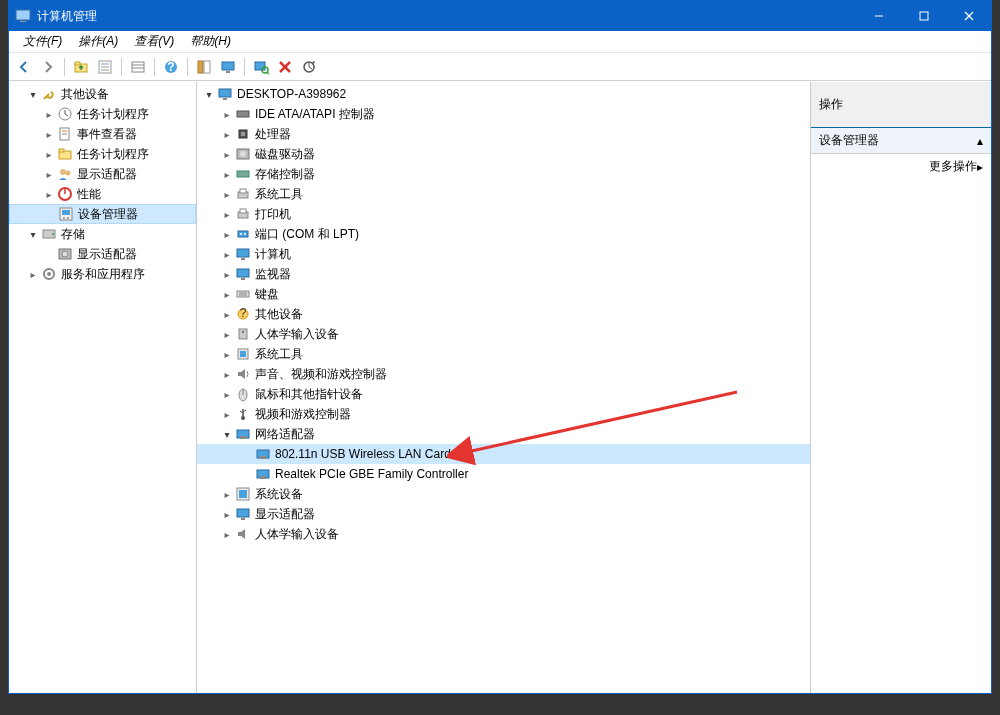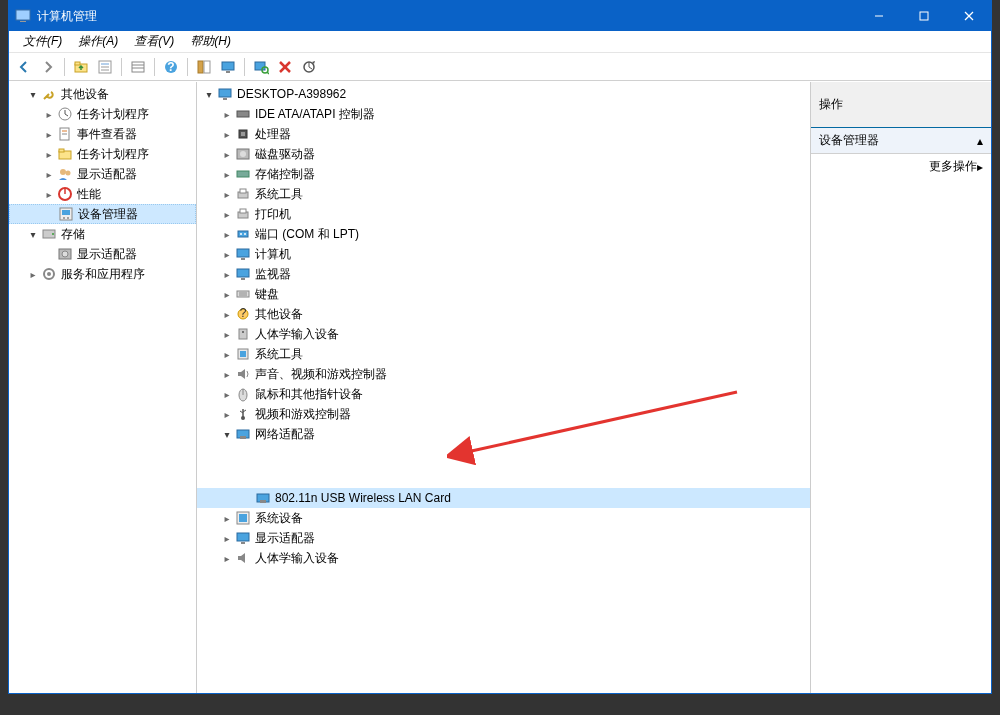--- a/index.html
+++ b/index.html
@@ -15,21 +15,21 @@
 .toolbar { height: 28px; background: #fff; display: flex; align-items: center; padding: 0 4px; border-bottom: 1px solid #d0d0d0; gap: 2px; }
 .tool-btn { width: 22px; height: 22px; display: inline-flex; align-items: center; justify-content: center; cursor: pointer; border: 1px solid transparent; }
 .tool-sep { width: 1px; height: 18px; background: #ccc; margin: 0 3px; }
 .content { flex: 1; display: flex; border-top: 1px solid #fff; overflow: hidden; }
 .panel { overflow: auto; background: #fff; }
 .panel-left { width: 188px; border-right: 1px solid #ccc; padding: 2px 0; }
 .panel-center { flex: 1; border-right: 1px solid #ccc; padding: 2px 0; position: relative; }
 .panel-right { width: 180px; padding: 0; }
 .tree-item { display: flex; align-items: center; height: 20px; padding-left: 4px; white-space: nowrap; cursor: pointer; }
 .tree-item.selected { background: #cde8ff; border: 1px dotted #99c9ef; }
-.tree-item.light-selected { background: #cce8ff; margin-top: 44px; }
+.tree-item.light-selected { background: #cce8ff; }
 .expander { width: 12px; height: 12px; display: inline-flex; align-items: center; justify-content: center; font-size: 10px; color: #6b6b6b; margin-right: 2px; cursor: pointer; }
 .expander.open { color: #404040; }
 .node-icon { width: 16px; height: 16px; margin-right: 4px; display: inline-flex; align-items: center; justify-content: center; }
 .node-label { font-size: 12px; }
 .actions-header { background: #f0f0f0; padding: 14px 8px; font-weight: normal; border-bottom: 1px solid #0369a1; }
 .actions-section { background: #eef3fa; padding: 4px 8px; border-bottom: 1px solid #d0d0d0; display: flex; justify-content: space-between; align-items: center; }
 .actions-row { padding: 4px 8px 4px 24px; display: flex; justify-content: flex-end; align-items: center; cursor: pointer; }
 .arrow-annotation { position: absolute; pointer-events: none; }
 svg.ico { width: 16px; height: 16px; }
 .indent-0 { padding-left: 4px; }
@@ -451,20 +451,30 @@
         <div class="tree-item c-indent-2 light-selected">
           <span class="expander"></span>
           <span class="node-icon">
             <svg class="ico" viewBox="0 0 16 16">
               <rect x="2" y="4" width="12" height="8" fill="#4aa3df" stroke="#2a6a9f"></rect>
               <rect x="5" y="10" width="6" height="3" fill="#888"></rect>
             </svg>
           </span>
           <span class="node-label">802.11n USB Wireless LAN Card</span>
         </div>
+        <div class="tree-item c-indent-2">
+          <span class="expander"></span>
+          <span class="node-icon">
+            <svg class="ico" viewBox="0 0 16 16">
+              <rect x="2" y="4" width="12" height="8" fill="#4aa3df" stroke="#2a6a9f"></rect>
+              <rect x="5" y="10" width="6" height="3" fill="#888"></rect>
+            </svg>
+          </span>
+          <span class="node-label">Realtek PCIe GBE Family Controller</span>
+        </div>
         <div class="tree-item c-indent-1">
           <span class="expander">▸</span>
           <span class="node-icon">
             <svg class="ico" viewBox="0 0 16 16">
               <rect x="2" y="2" width="12" height="12" fill="#eee" stroke="#888"></rect>
               <rect x="4" y="4" width="8" height="8" fill="#4aa3df"></rect>
             </svg>
           </span>
           <span class="node-label">系统设备</span>
         </div>

